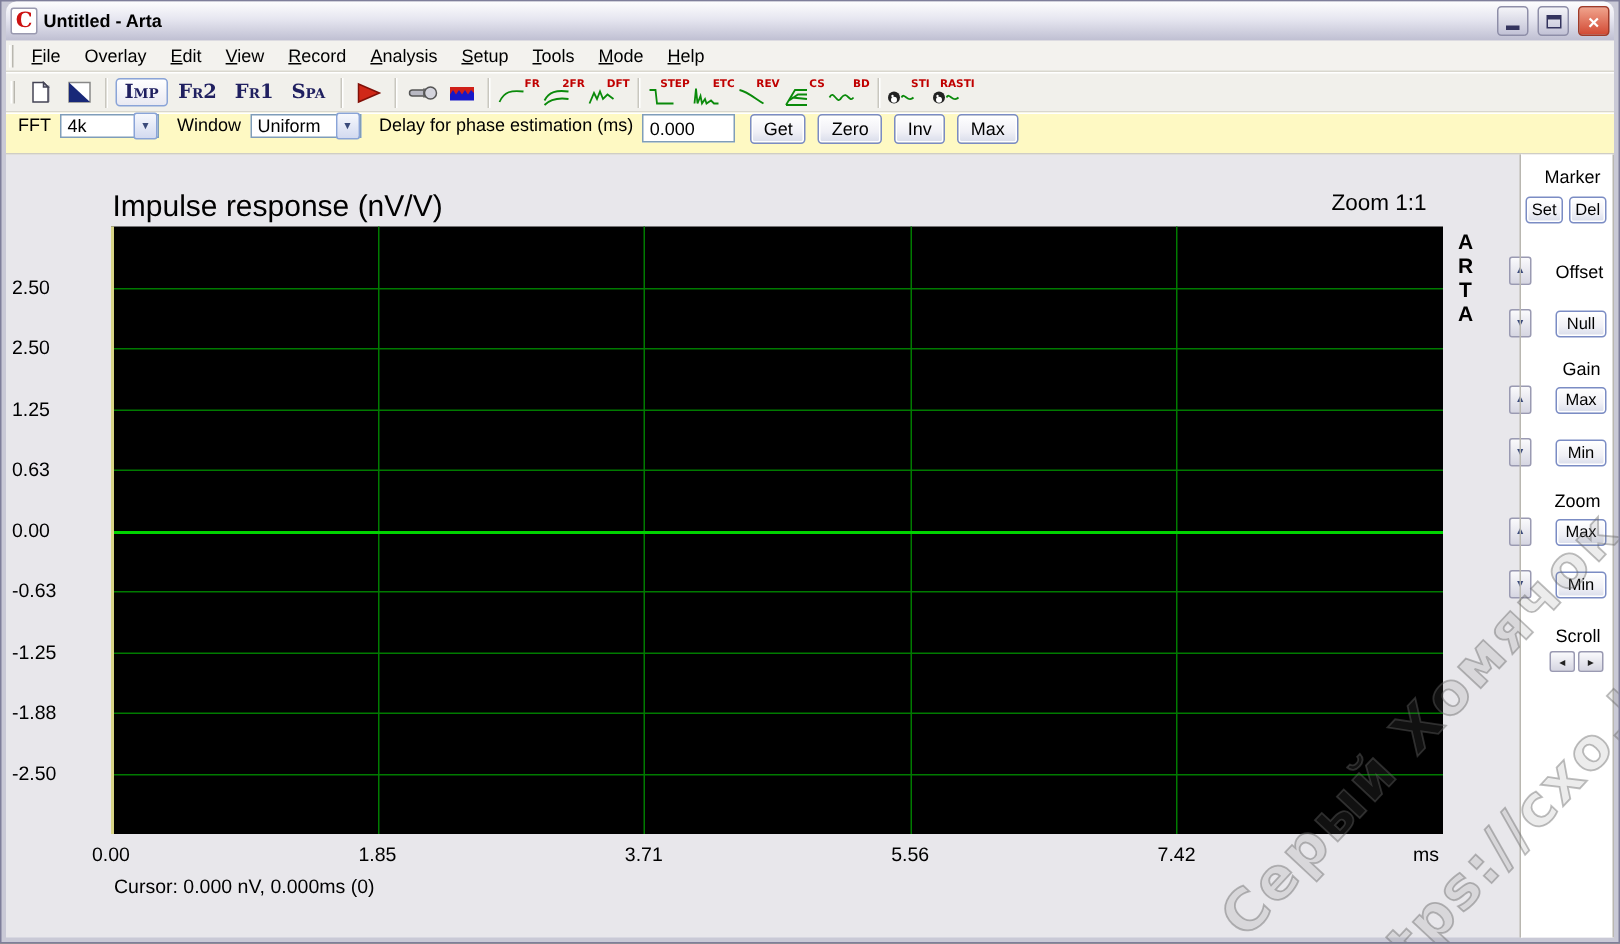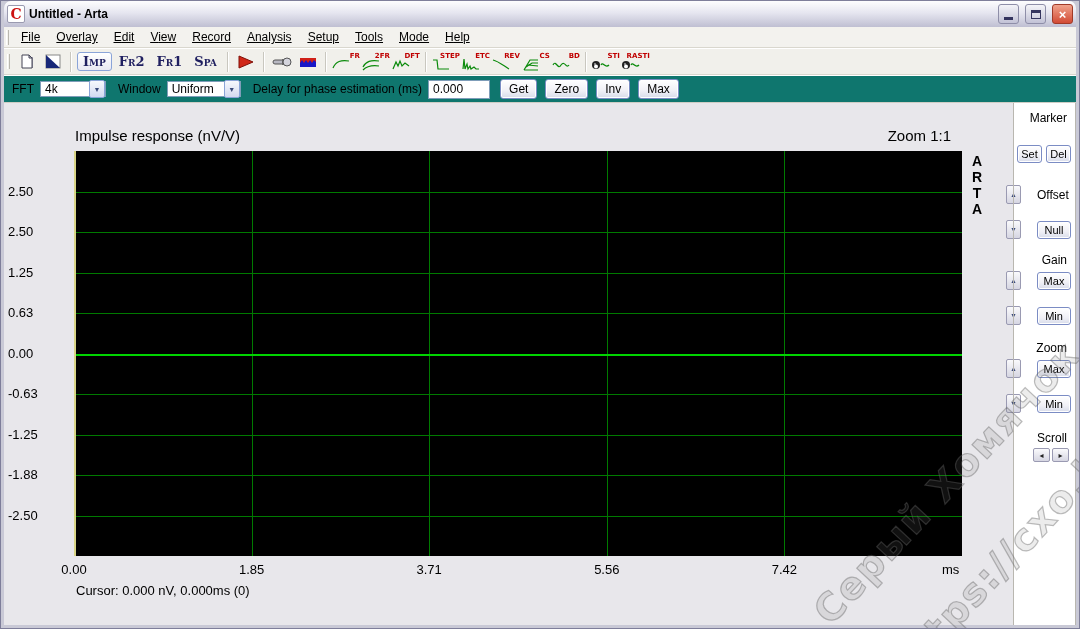--- a/index.html
+++ b/index.html
@@ -20,75 +20,75 @@
     background:linear-gradient(180deg,#f4f4f8,#c2c2d6); display:flex; align-items:center; justify-content:center; }
   .win-btn.close { background:linear-gradient(180deg,#f0a38c,#d24a34); border-color:#a03a28;
     color:#fff; font-weight:bold; font-size:13px; }
   .glyph-min { width:9px; height:3px; background:#34345e; margin-top:9px; }
   .glyph-max { width:10px; height:9px; border:1px solid #34345e; border-top:3px solid #34345e; }
 
   
   .menubar { height:21px; flex:0 0 21px; background:#f3f2ee; display:flex; align-items:center;
     border-bottom:1px solid #d9d7ce; }
   .grip { width:3px; height:15px; margin:0 4px 0 2px; border-left:1px solid #fff; border-right:1px solid #b9b7af; }
-  .menu-item { padding:2px 8px; cursor:default;text-decoration:underline; }
+  .menu-item { padding:2px 8px; cursor:default; }
   .menu-item u { text-decoration:underline; }
 
   
   .toolbar { height:27px; flex:0 0 27px; background:#f1f0eb; display:flex; align-items:center;
     border-top:1px solid #fff; border-bottom:1px solid #d9d7ce; padding-left:1px; }
   .tb-sep { width:2px; height:20px; margin:0 4px; border-left:1px solid #c9c7bf; border-right:1px solid #fff; }
   .tb-icon { width:26px; height:22px; background:transparent; border:none; display:flex;
     align-items:center; justify-content:center; }
   .mode-btn { border:none; background:transparent; padding:1px 5px; margin:0 1px;
     font:bold 13px "DejaVu Serif",serif; font-variant:small-caps; color:#202060; }
   .mode-btn.active { border:1px solid #8aa4d8; border-radius:3px; background:linear-gradient(180deg,#ffffff,#e9e9f2); }
   .chart-btn { width:30px; height:22px; position:relative; border:none; background:transparent; }
   .chart-btn svg { position:absolute; left:1px; bottom:1px; }
   .chart-btn .cb-label { position:absolute; top:1px; right:1px; font:bold 7px "DejaVu Sans",sans-serif; color:#c00000; }
 
   
-  .fftbar { height:28px; flex:0 0 28px; background:#0f766e; display:flex; align-items:center;
+  .fftbar { height:28px; flex:0 0 28px; background:#fef9c3; display:flex; 
     border-top:1px solid #fff; border-bottom:1px solid #cfcdc5; padding-left:8px; gap:6px; }
   .combo { height:16px; background:#fff; border:1px solid #7f9db9; display:flex; align-items:center; }
   .combo .combo-val { padding:0 4px; flex:1; }
   .combo .combo-arrow { width:16px; height:18px; border:1px solid #8aa4d8; border-radius:2px; margin:0;
     background:linear-gradient(180deg,#f6f8fd,#d3daf0); display:flex; align-items:center; justify-content:center;
     font-size:7px; color:#3a4a7a; }
   #fft-combo { width:66px; margin-right:6px; }
   #window-combo { width:74px; margin-right:6px; }
   .delay-input { width:62px; height:19px; border:1px solid #7f9db9; padding:0 4px; font:12px "Liberation Sans",sans-serif; }
   .xp-btn { height:20px; padding:1px 8px; border:1px solid #7b8cc4; border-radius:3px;
     background:linear-gradient(180deg,#ffffff,#f0f0f6 60%,#d8dcea); font:12px "Liberation Sans",sans-serif;
     box-shadow:inset 0 0 0 1px #fff; }
   .fft-btns { display:flex; gap:8px; margin-left:4px; }
 
   
   .main { flex:1; display:flex; background:#e8e7eb; min-height:0; }
   .graph-region { position:relative; flex:1; border-right:1px solid #b9b7b0; }
   .side-panel { width:62px; flex:0 0 62px; border-left:1px solid #fff; border-right:1px solid #b9b7b0;
     background:#ffffff; padding:6px 4px 0 2px; font-size:12px; }
 
-  .plot-title { position:absolute; left:71px; top:24px; font-size:15px; }
+  .plot-title { position:absolute; left:71px; top:24px; font-size:20px; }
   .zoom-label { position:absolute; right:62px; top:24px; font-size:15px; }
   .plot-area { position:absolute; left:70px; top:48px; width:888px; height:405px; background:#000; }
   .grid-h { position:absolute; left:0; right:0; height:1px; background:#007a00; }
   .grid-h.trace { height:2px; background:#00d400; z-index:3; }
   .grid-v { position:absolute; top:0; bottom:0; width:1px; background:#007a00; }
   .cursor-line { position:absolute; left:0; top:0; bottom:0; width:2px; background:#d8d487; z-index:4; }
   .y-label { position:absolute; width:60px; text-align:left; font-size:13px; }
   .x-label { position:absolute; transform:translateX(-50%); font-size:13px; }
   .ms-label { position:absolute; font-size:13px; }
   .cursor-readout { position:absolute; left:72px; top:480px; font-size:13px; }
   .brand-vertical { position:absolute; left:966px; top:50px; font:bold 14px "Liberation Sans",sans-serif;
     line-height:16px; text-align:center; width:14px; }
 
   
   .sp-label { text-align:right; padding-right:4px; margin-top:2px; }
-  .sp-row { display:flex; gap:4px; justify-content:flex-start; margin-top:20px; }
+  .sp-row { display:flex; gap:4px; justify-content:flex-start; margin-top:6px; }
   .sp-btn { height:18px; min-width:25px; padding:0 3px; border:1px solid #7b8cc4; border-radius:3px;
     background:linear-gradient(180deg,#ffffff,#f0f0f6 60%,#d8dcea); font:11px "Liberation Sans",sans-serif;
     box-shadow:inset 0 0 0 1px #fff; }
   .sp-group { display:grid; grid-template-columns:15px 34px; grid-template-rows:19px 19px;
     column-gap:5px; row-gap:3px; justify-content:flex-end; margin-top:4px; align-items:center;gap:16px; }
   .spin-btn { width:15px; height:19px; border:1px solid #9a9ab2; border-radius:2px;
     background:linear-gradient(180deg,#fafafc,#d6d6e2); font-size:7px; color:#3a4a7a; padding:0;
     display:flex; align-items:center; justify-content:center; }
   .sp-group .g-label { text-align:left; }
   .sp-btn.wide { width:34px; }

